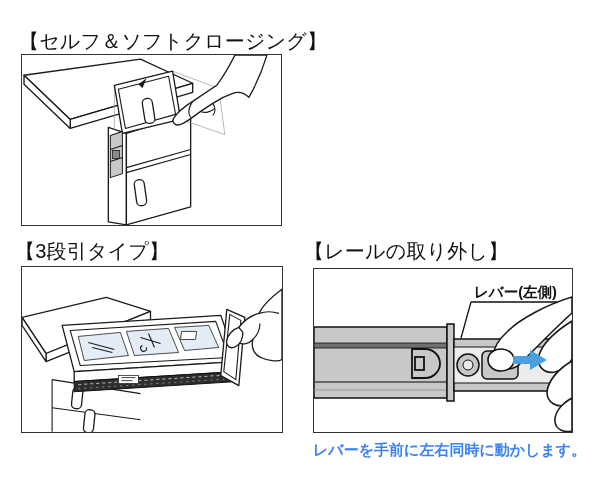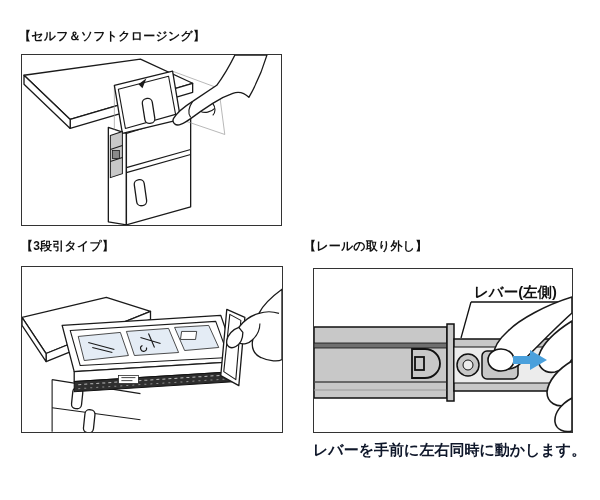--- a/index.html
+++ b/index.html
@@ -2,29 +2,29 @@
 <html><head>
 <meta charset="utf-8">
 <style>
   html,body{margin:0;padding:0;}
   body{
     width:600px;height:500px;position:relative;background:#ffffff;
     font-family:"Liberation Sans","DejaVu Sans",sans-serif;color:#111;
     overflow:hidden;
   }
   .sec-title{
-    position:absolute;font-size:12px;font-weight:bold;color:#111;
+    position:absolute;font-size:20px;font-weight:normal;color:#111;
     letter-spacing:0.2px;white-space:nowrap;
   }
   .fig-frame{
     position:absolute;background:#fff;border:1.5px solid #333;box-sizing:border-box;text-align:right;
   }
   .fig-frame svg{display:block;width:100%;height:100%;}
   .caption{
-    position:absolute;font-size:15px;font-weight:600;color:#0f172a;white-space:nowrap;
+    position:absolute;font-size:15px;font-weight:600;color:#3b82f6;white-space:nowrap;
   }
   .lineart{fill:#fff;stroke:#1a1a1a;stroke-width:1.3;stroke-linejoin:round;}
   .thin{fill:none;stroke:#9a9a9a;stroke-width:0.7;}
   .edge{fill:none;stroke:#1a1a1a;stroke-width:1.1;stroke-linejoin:round;}
 </style>
 </head>
 <body>
 
 <div class="sec-title" style="left:19px;top:28px;">【セルフ＆ソフトクロージング】</div>
 
@@ -71,21 +71,21 @@
 
     <g>
       <path class="lineart" d="M212,0 C206,12 200,22 194,30 L170,46 C162,51 154,58 151,63 C149,67 153,71 158,69 C164,67 172,60 178,56 L190,48 C196,44 204,40 210,38 C216,36 222,38 226,42 C230,35 238,20 244,0 Z"></path>
       <path class="edge" d="M178,56 C182,58 188,57 192,53"></path>
       <path class="edge" d="M170,46 C166,52 165,58 168,62"></path>
       <path class="edge" d="M190,48 C193,52 193,57 190,60"></path>
     </g>
   </svg>
 </div>
 
-<div class="sec-title" style="left:21px;top:238px;">【3段引タイプ】</div>
+<div class="sec-title" style="left:15px;top:238px;">【3段引タイプ】</div>
 
 <div class="fig-frame" style="left:21px;top:266px;width:262px;height:167px;">
   <svg viewBox="0 0 259 164">
 
     <g>
       <polygon class="lineart" points="0,50 84,30 128,44 24,86"></polygon>
       <polygon class="lineart" points="24,86 128,44 128,52 24,94"></polygon>
       <polygon class="lineart" points="0,50 24,86 24,94 0,58"></polygon>
     </g>
 

